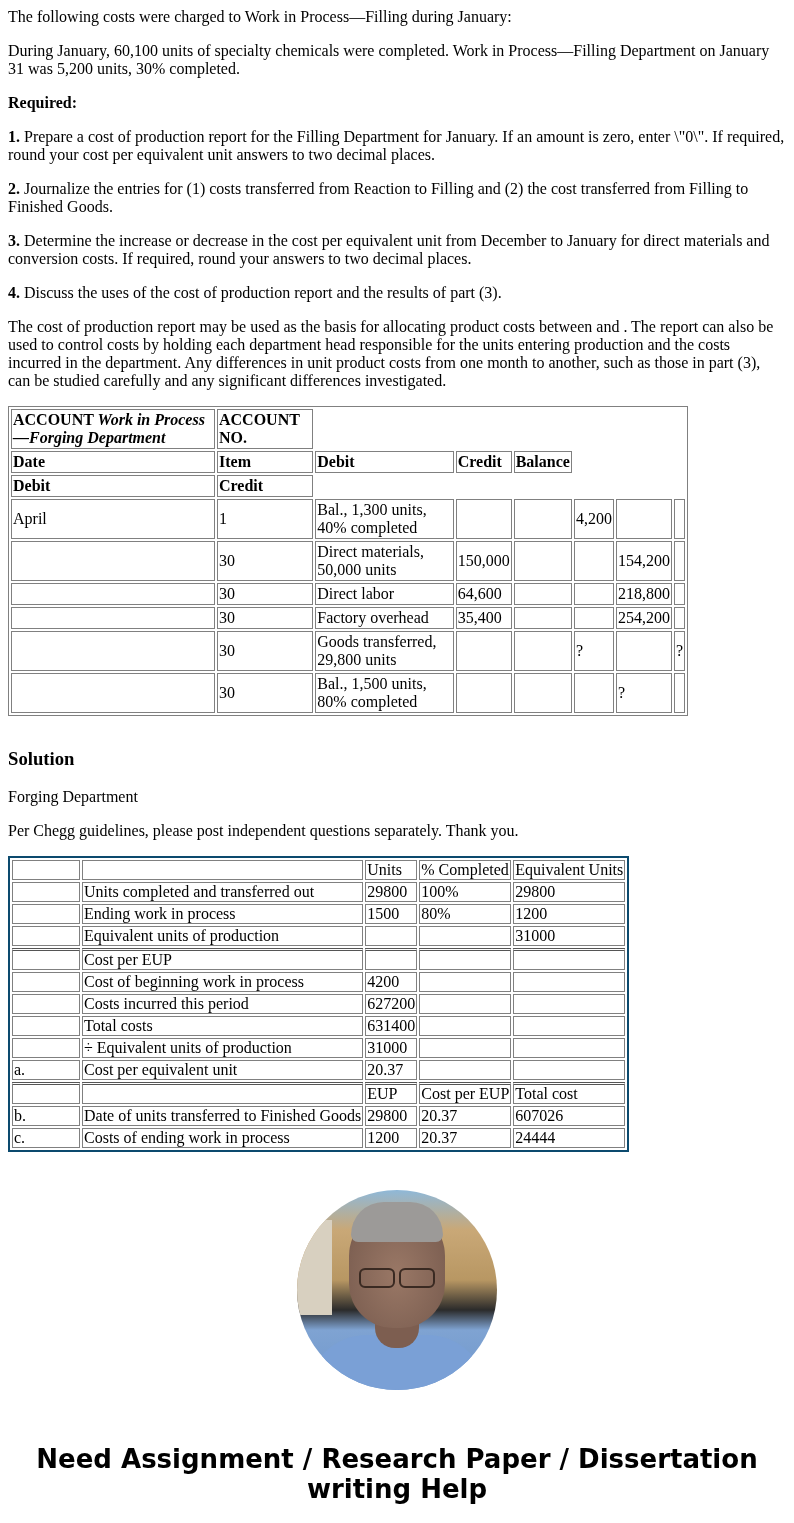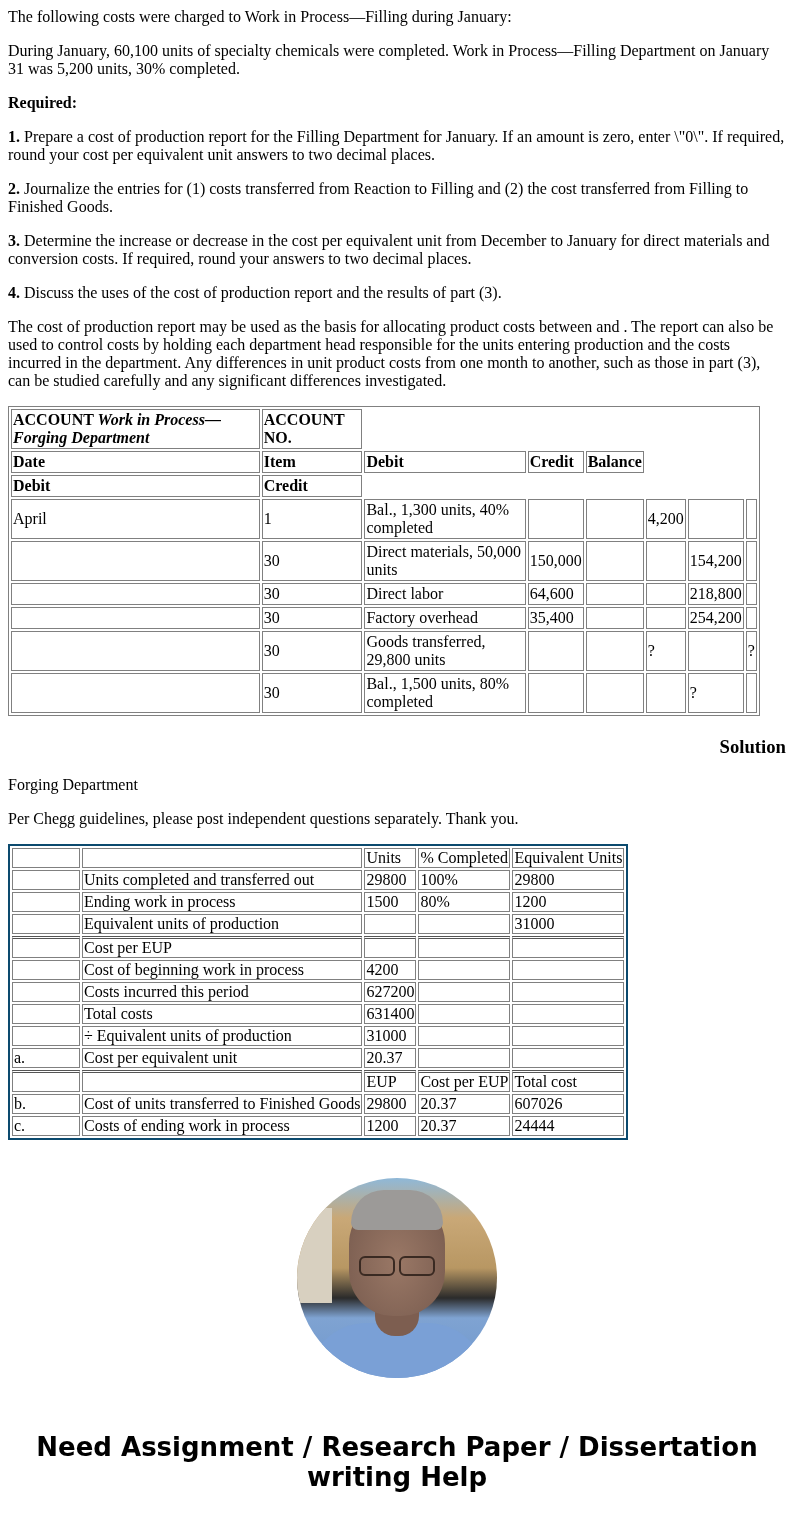--- a/index.html
+++ b/index.html
@@ -8,28 +8,28 @@
     font-family: "Liberation Serif", "DejaVu Serif", serif;
     font-size: 16px;
     line-height: 18px;
     color: #000;
     padding: 0 8px;
     box-sizing: border-box;
   }
   p { margin: 0 0 16px 0; }
   p.first { margin-top: 8px; }
   b { font-weight: bold; }
-  h3.solution { font-size: 18.7px; font-weight: bold; margin: 20px 0 18px 0; line-height: 22px; text-align: right; }
+  h3.solution { font-size: 18.7px; font-weight: bold; margin: 32px 0 18px 0; line-height: 22px; }
 
   
   table.ledger {
     border: 1px solid #808080;
     border-collapse: separate;
     border-spacing: 2px;
-    width: 752px;
+    width: 680px;
     margin-top: 0;
     table-layout: auto;
   }
   table.ledger td {
     border: 1px solid #808080;
     padding: 1px;
     vertical-align: middle;
   }
   table.ledger td.noborder { border: none; }
   table.ledger .hdr { font-weight: bold; }
@@ -260,21 +260,21 @@
       </tr>
       <tr class="sep">
         <td></td>
         <td></td>
         <td>EUP</td>
         <td>Cost per EUP</td>
         <td>Total cost</td>
       </tr>
       <tr>
         <td>b.</td>
-        <td>Cost of units transferred to Finished Goods</td>
+        <td>Date of units transferred to Finished Goods</td>
         <td>29800</td>
         <td>20.37</td>
         <td>607026</td>
       </tr>
       <tr>
         <td>c.</td>
         <td>Costs of ending work in process</td>
         <td>1200</td>
         <td>20.37</td>
         <td>24444</td>

